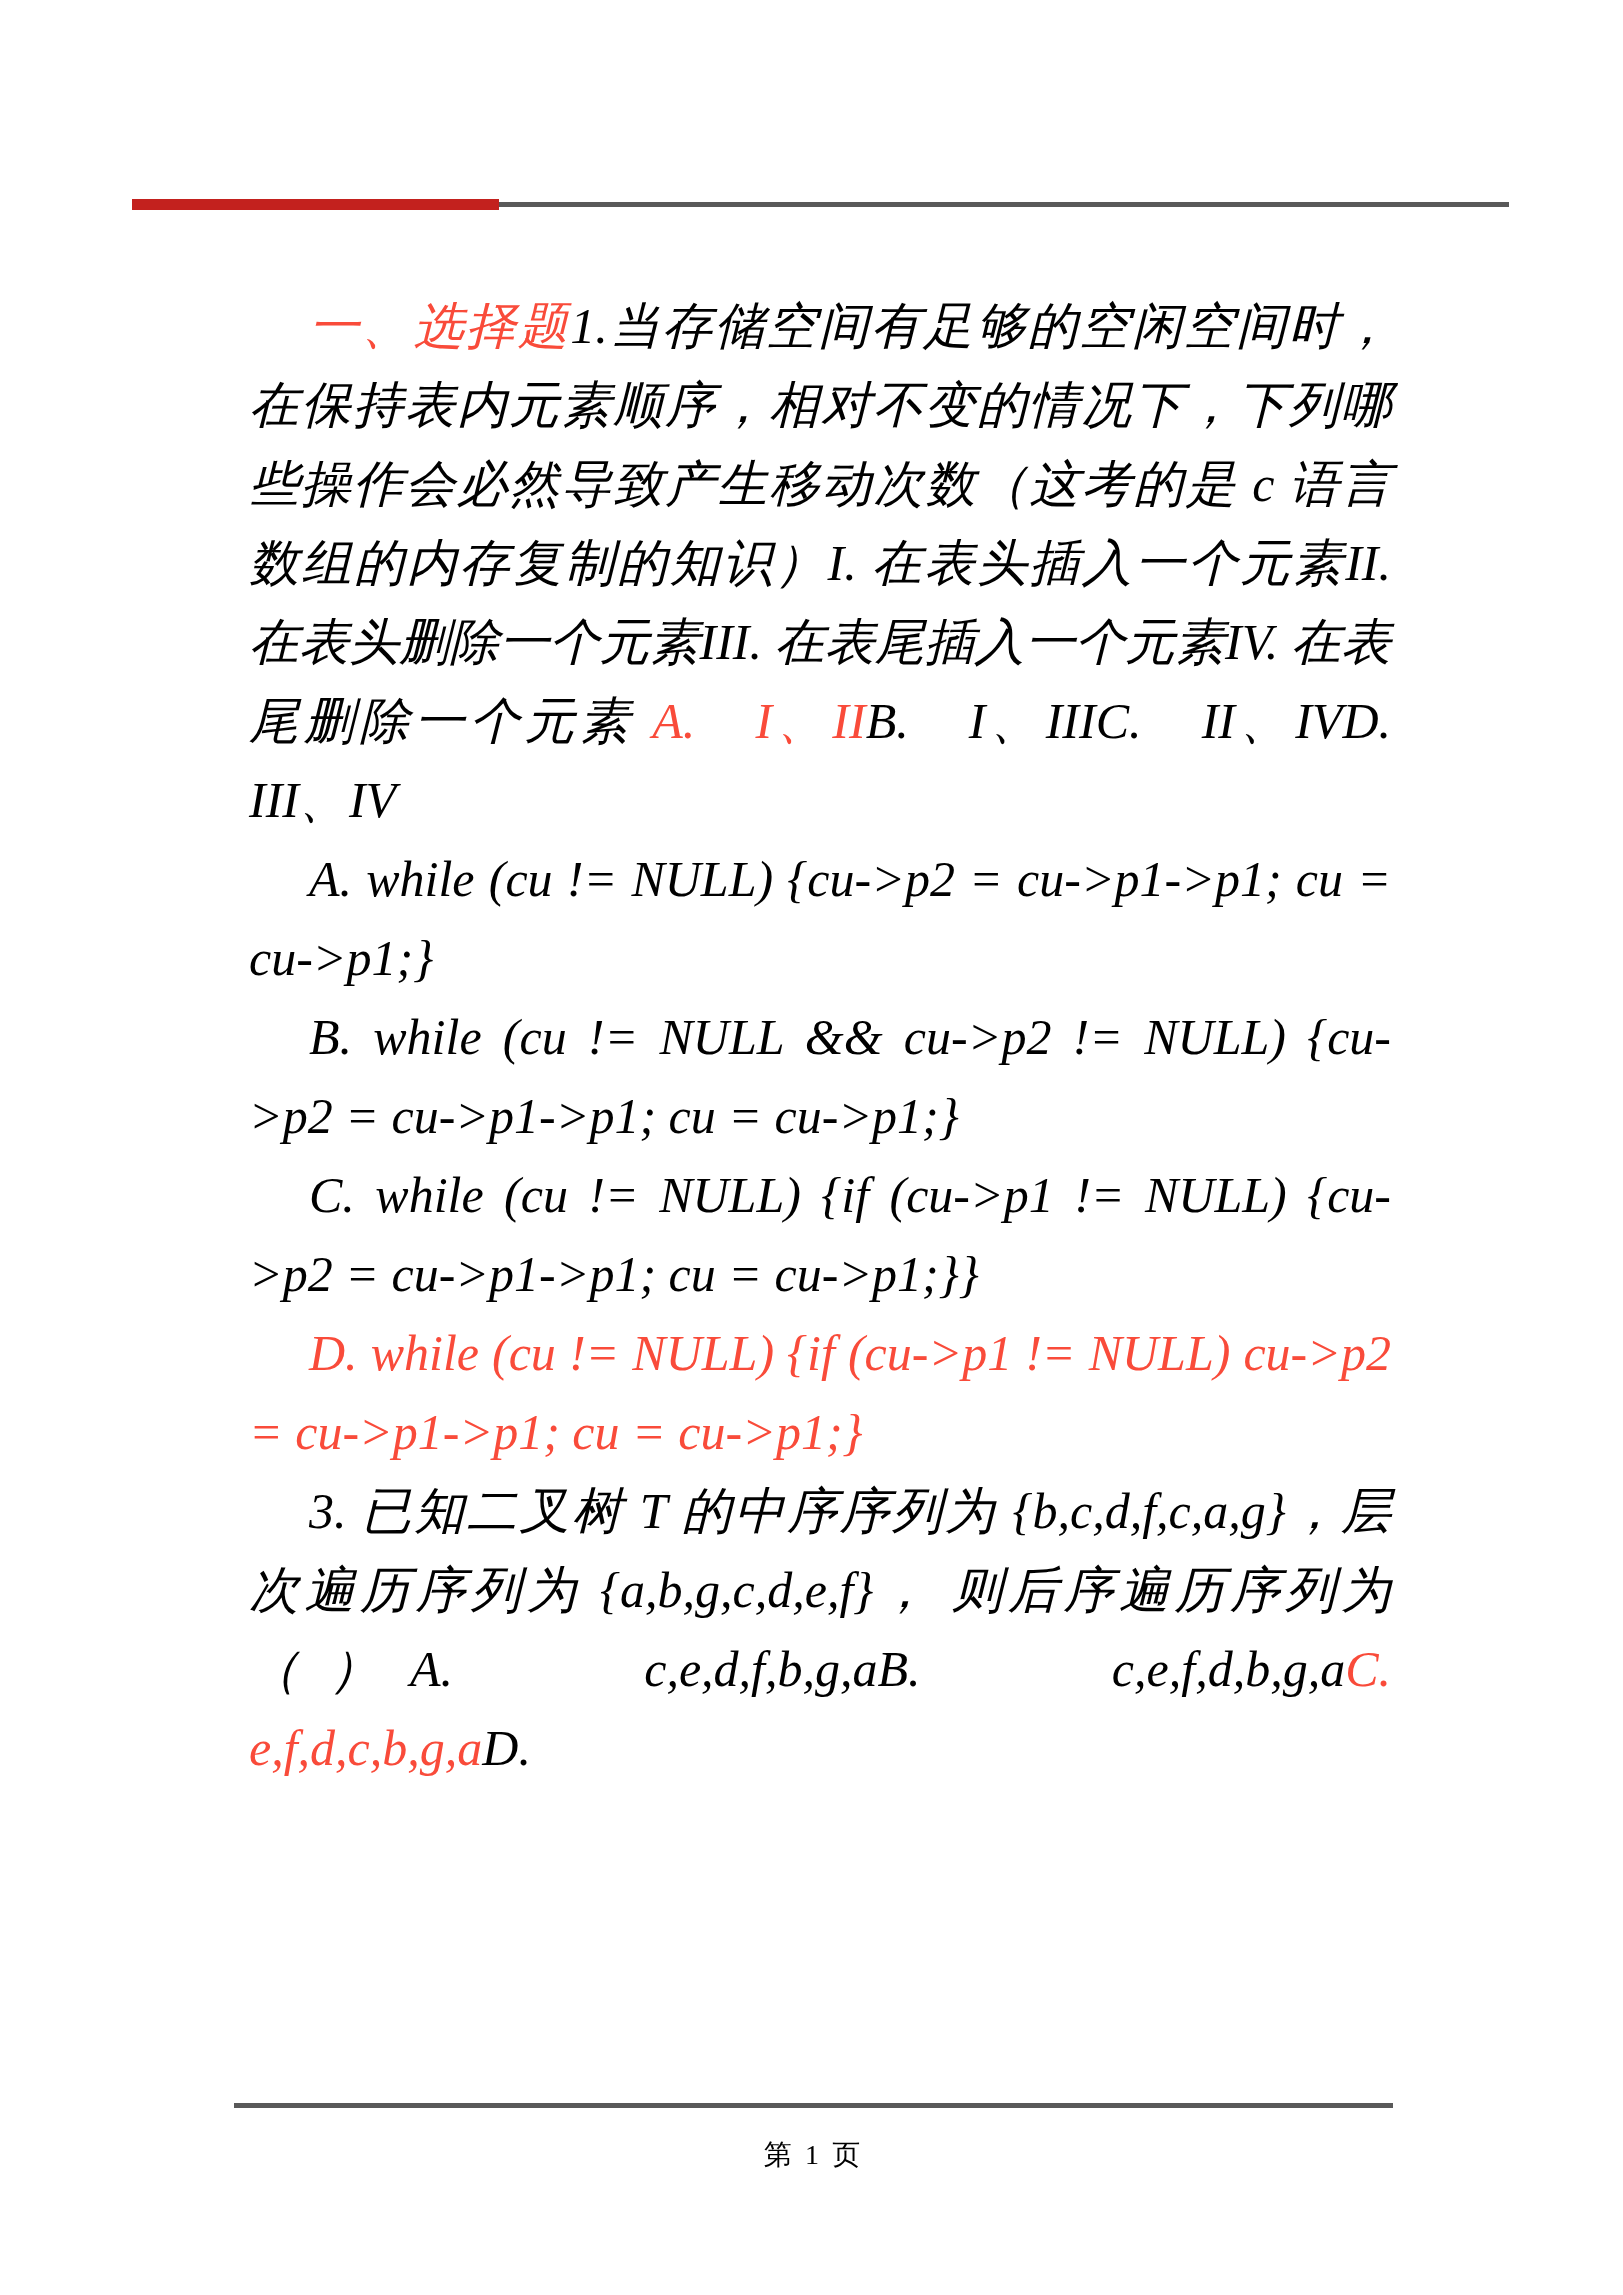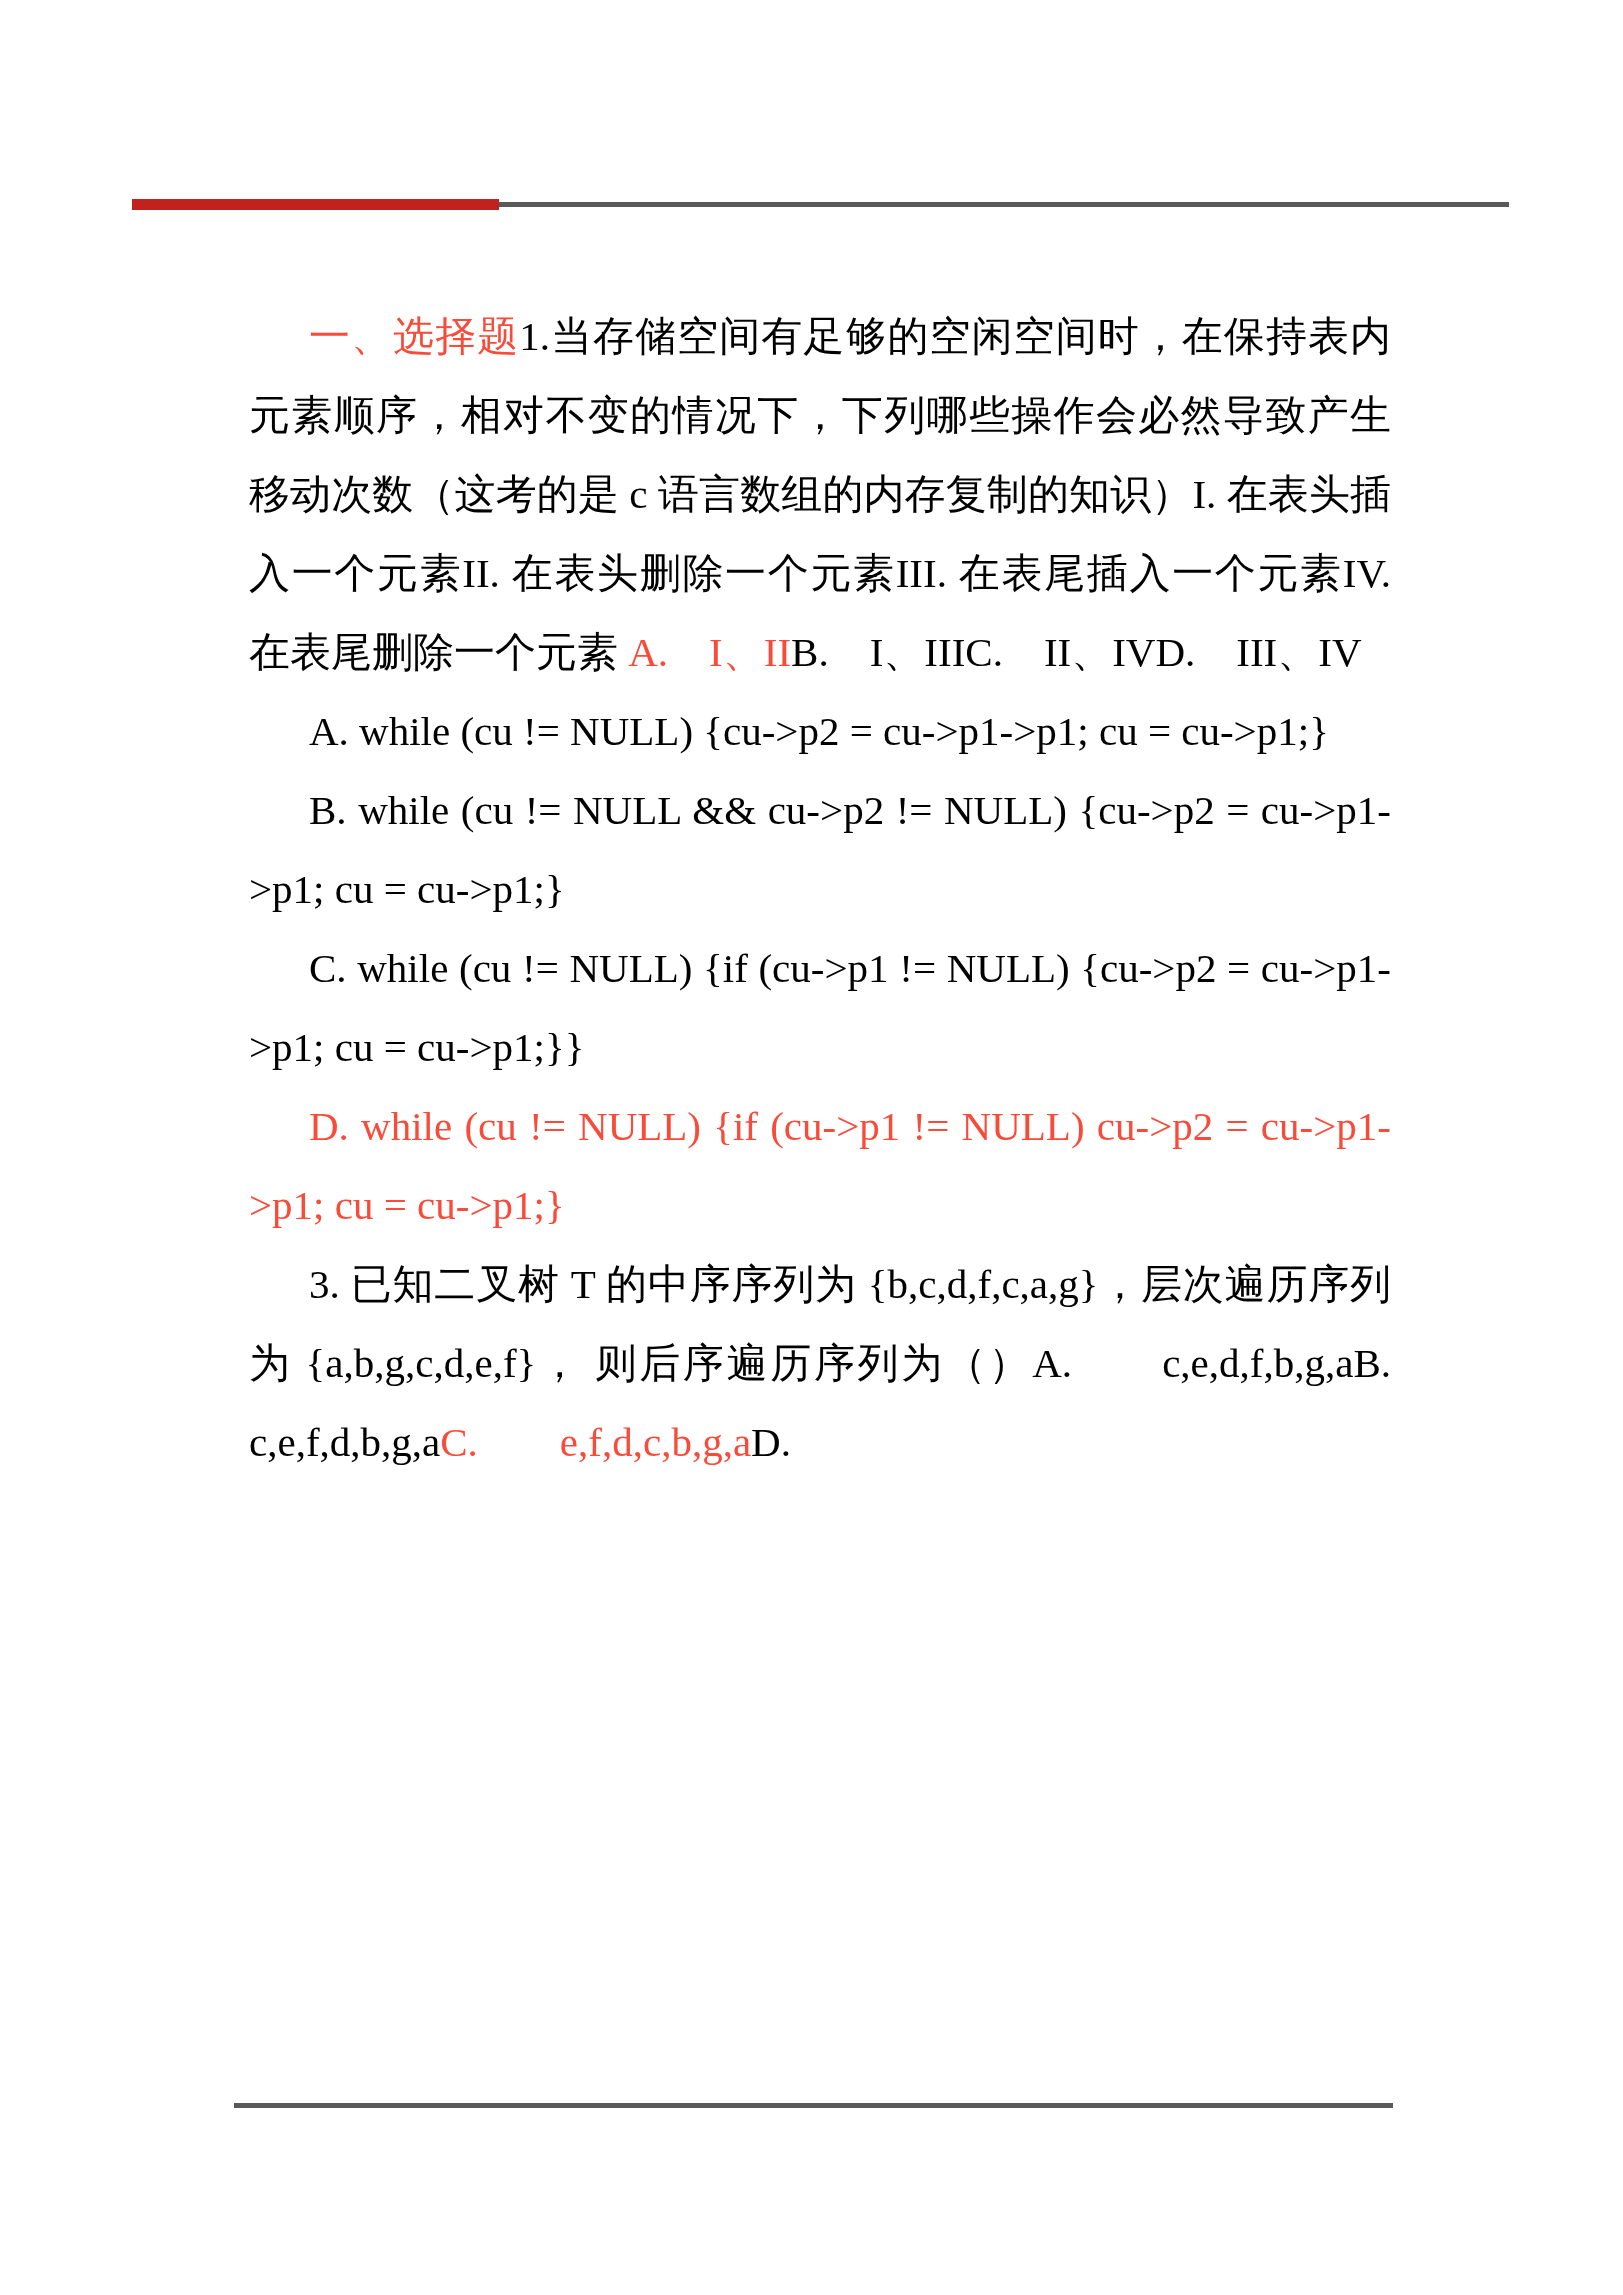--- a/index.html
+++ b/index.html
@@ -27,28 +27,29 @@
     position: absolute;
     left: 499px;
     top: 202px;
     width: 1010px;
     height: 4.6px;
     background: #595959;
   }
   .content {
     position: absolute;
     left: 249px;
-    top: 297px;
+    top: 287px;
     width: 1142px;
     color: #000000;
-    font-size: 41px;
+    font-size: 50px;
     line-height: 79px;
     text-align: justify;
     text-justify: inter-character;
     word-break: normal;
+    font-style: italic;
   }
   .para {
     margin: 0;
     padding: 0;
     text-indent: 60px;
   }
   .para.deep {
     text-indent: 86px;
   }
   .red {
@@ -93,15 +94,16 @@
     <p class="para"><span>C. while (cu != NULL) {if (cu-&gt;p1 != NULL) {cu-&gt;p2 = cu-&gt;p1-&gt;p1; cu = cu-&gt;p1;}}</span></p>
 
     <p class="para"><span class="red">D. while (cu != NULL) {if (cu-&gt;p1 != NULL) cu-&gt;p2 = cu-&gt;p1-&gt;p1; cu = cu-&gt;p1;}</span></p>
 
 
     <p class="para"><span>3. 已知二叉树 T 的中序序列为 {b,c,d,f,c,a,g}，层次遍历序列为 {a,b,g,c,d,e,f}， 则后序遍历序列为（）A.　　c,e,d,f,b,g,aB.　　c,e,f,d,b,g,a</span><span class="red">C.　　e,f,d,c,b,g,a</span><span>D.</span></p>
 
   </main>
 
   <div class="footer-rule"></div>
+  <div class="page-number"><span>第 1 页</span></div>
 
 </div>
 
 
 </body></html>

